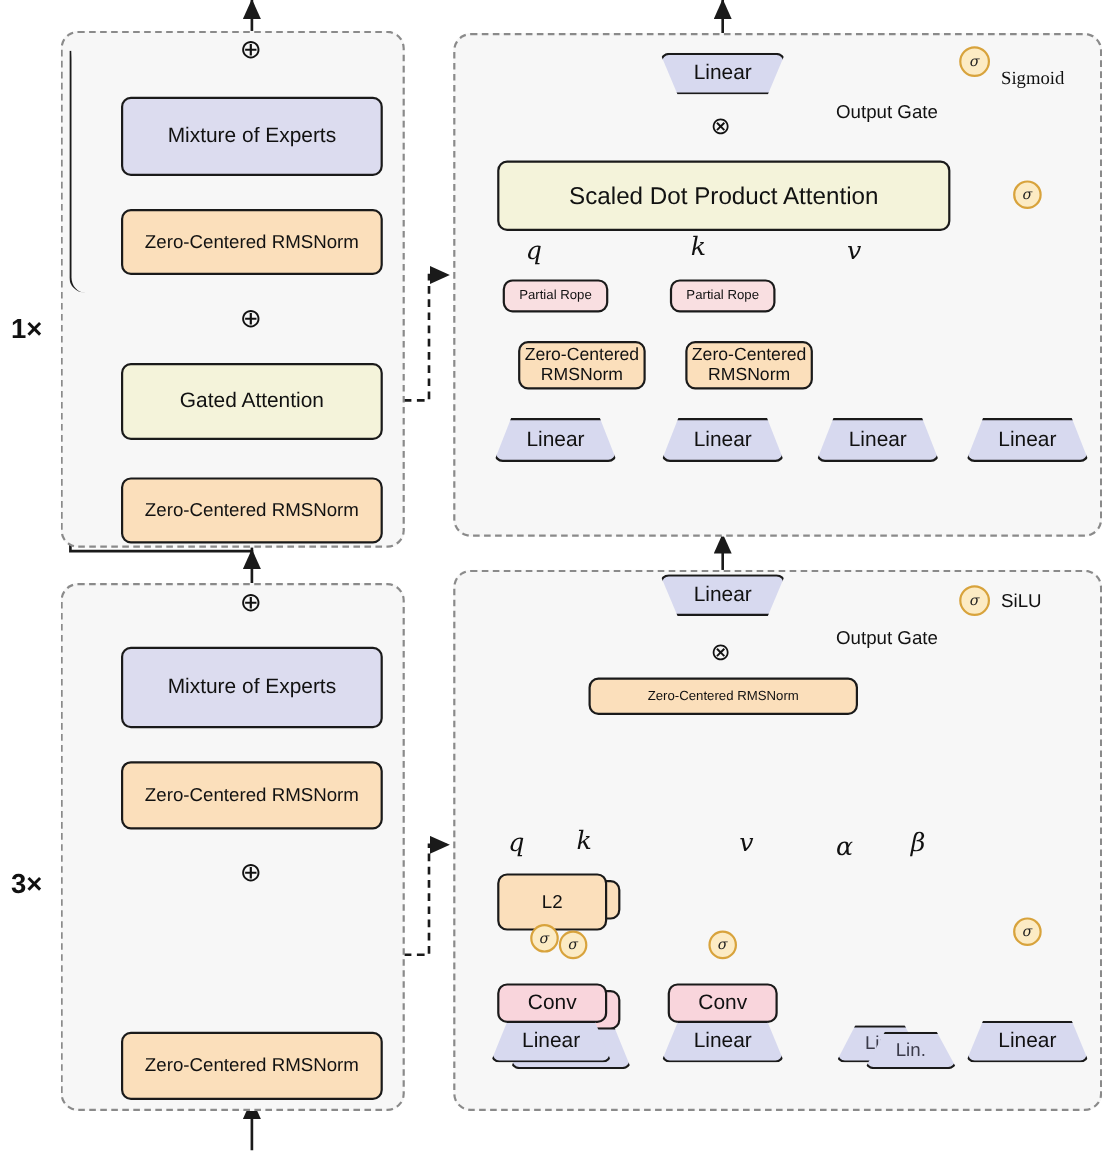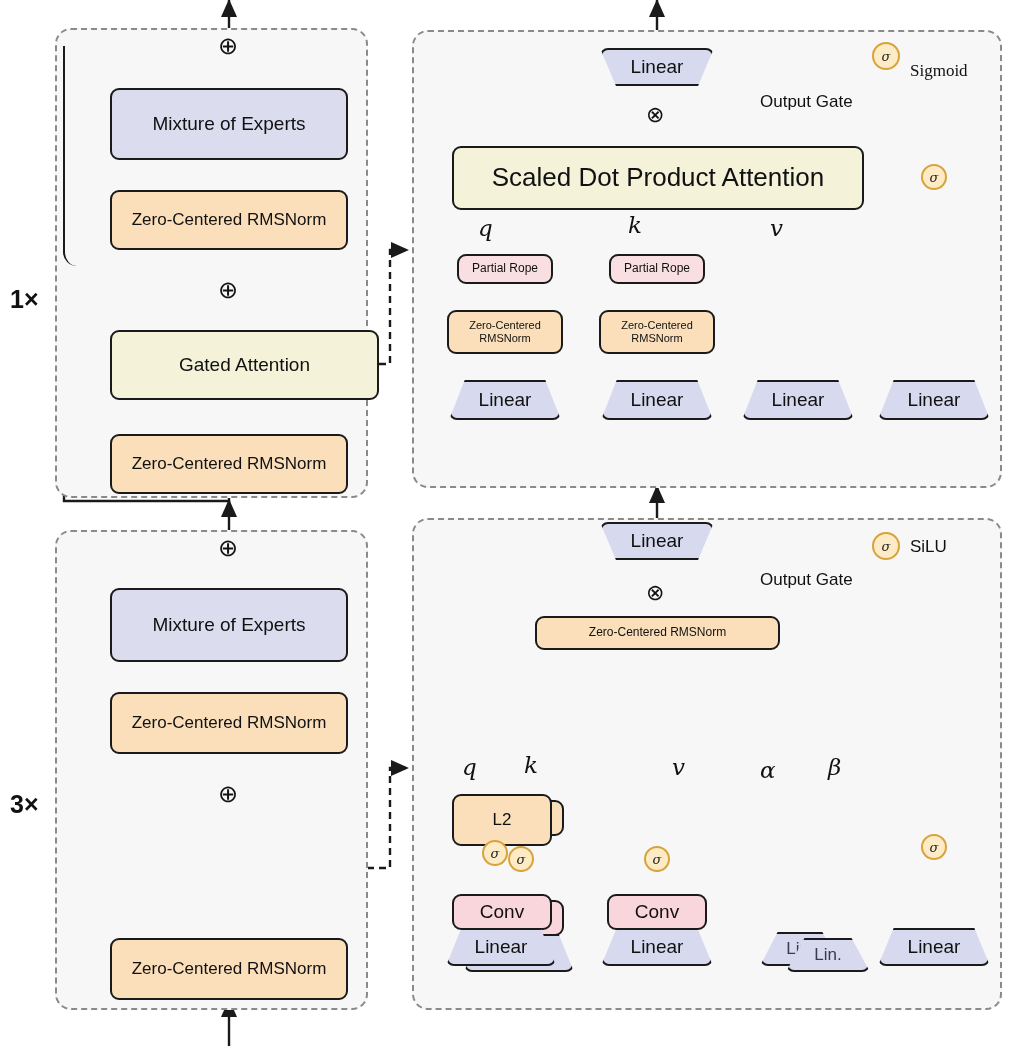--- a/index.html
+++ b/index.html
@@ -47,21 +47,21 @@
   
   .lbl{position:absolute;white-space:nowrap;}
   .rep{font-size:25px;font-weight:bold;}
   .legend-txt{font-size:17px;}
   .gate-txt{font-size:17px;}
   .math{font-family:"DejaVu Serif",serif;font-style:italic;font-size:23px;}
 
   .t18{font-size:19px;}
   .t16{font-size:17px;}
   .t13{font-size:12px;}
-  .t12{font-size:11px;}
+  .t12{font-size:16px;margin-left:24px;}
 </style>
 </head>
 <body>
 
 <div id="stage">
 
   <svg id="wires" viewBox="0 0 1014 1046">
     <defs>
       <marker id="ar" markerWidth="9" markerHeight="9" refX="7.2" refY="3.4" orient="auto" markerUnits="strokeWidth">
         <path d="M0,0 L7.6,3.4 L0,6.8 z" fill="#1a1a1a"></path>
@@ -185,21 +185,21 @@
   <div class="subwrap" style="left:63px;top:46px;width:180px;height:220px;
        border:2.4px solid #1a1a1a;border-right:none;border-top:none;border-radius:0 0 0 14px;
        border-bottom:none;"></div>
 
   <div class="lbl rep" style="left:10px;top:285px;">1×</div>
 
   <div class="node n-moe t18" style="left:110px;top:88px;width:238px;height:72px;">Mixture of Experts</div>
 
   <div class="node n-norm t16" style="left:110px;top:190px;width:238px;height:60px;">Zero-Centered RMSNorm</div>
 
-  <div class="node n-attn t18" style="left:110px;top:330px;width:269px;height:70px;">Gated Attention</div>
+  <div class="node n-attn t18" style="left:110px;top:330px;width:238px;height:70px;">Gated Attention</div>
 
   <div class="node n-norm t16" style="left:110px;top:434px;width:238px;height:60px;">Zero-Centered RMSNorm</div>
 
   <div class="panel" style="left:55px;top:530px;width:313px;height:480px;"></div>
 
   <div class="lbl rep" style="left:10px;top:790px;">3×</div>
 
   <div class="node n-moe t18" style="left:110px;top:588px;width:238px;height:74px;">Mixture of Experts</div>
 
   <div class="node n-norm t16" style="left:110px;top:692px;width:238px;height:62px;">Zero-Centered RMSNorm</div>
@@ -212,21 +212,21 @@
   <div class="sig big" style="left:872px;top:42px;">σ</div>
   <div class="lbl legend-txt" style="left:910px;top:61px;font-family:Liberation Serif, serif;">Sigmoid</div>
 
   <div class="trap up t18" style="left:600px;top:48px;width:114px;height:38px;">
     <span>Linear</span>
   </div>
 
   <div class="lbl" style="left:646px;top:104px;font-size:22px;line-height:22px;">⊗</div>
   <div class="lbl gate-txt" style="left:760px;top:92px;">Output Gate</div>
 
-  <div class="node n-attn" style="left:452px;top:146px;width:412px;height:64px;font-size:26px;">Scaled Dot Product Attention</div>
+  <div class="node n-attn" style="left:452px;top:146px;width:412px;height:64px;font-size:22px;">Scaled Dot Product Attention</div>
 
   <div class="sig" style="left:921px;top:164px;">σ</div>
 
   <div class="lbl math" style="left:478px;top:215px;">q</div>
   <div class="lbl math" style="left:628px;top:212px;">k</div>
   <div class="lbl math" style="left:770px;top:215px;">v</div>
 
   <div class="node n-rope t13" style="left:457px;top:254px;width:96px;height:30px;">Partial Rope</div>
   <div class="node n-norm t12" style="left:447px;top:310px;width:116px;height:44px;white-space:pre-line;">Zero-Centered
 RMSNorm</div>

